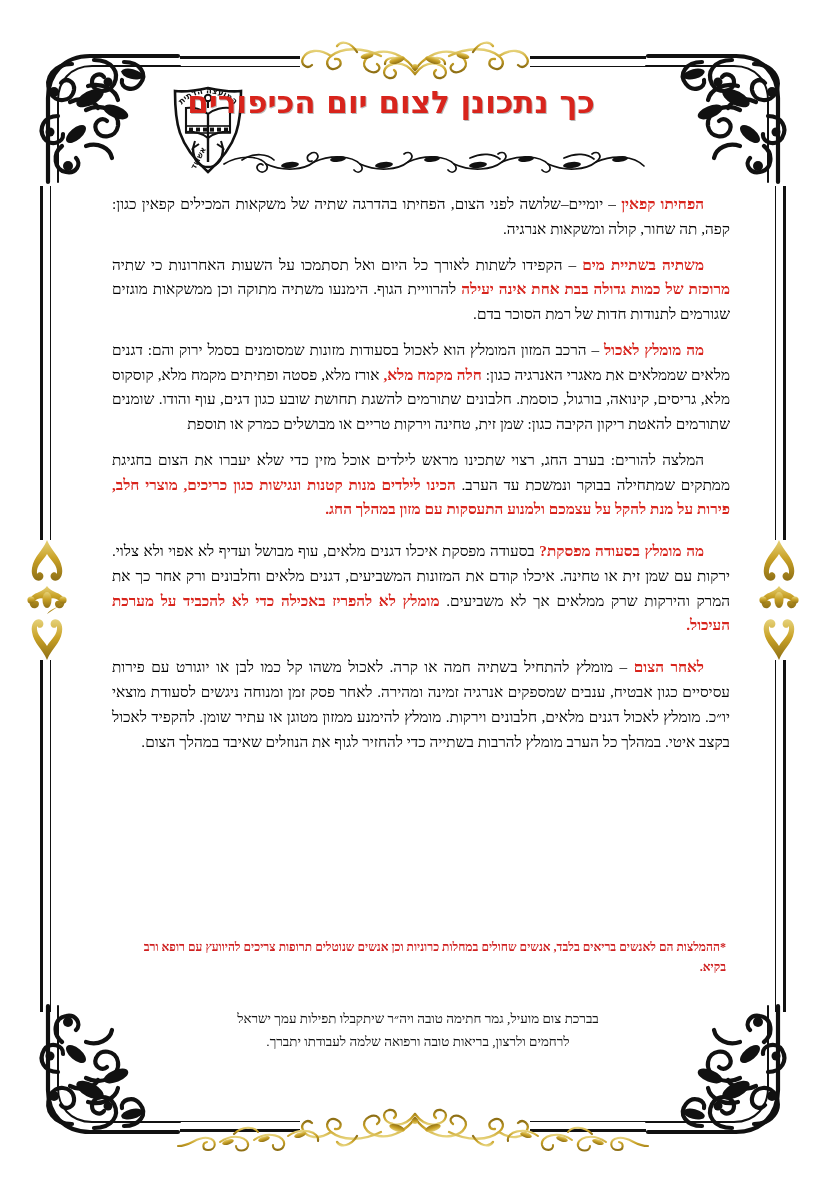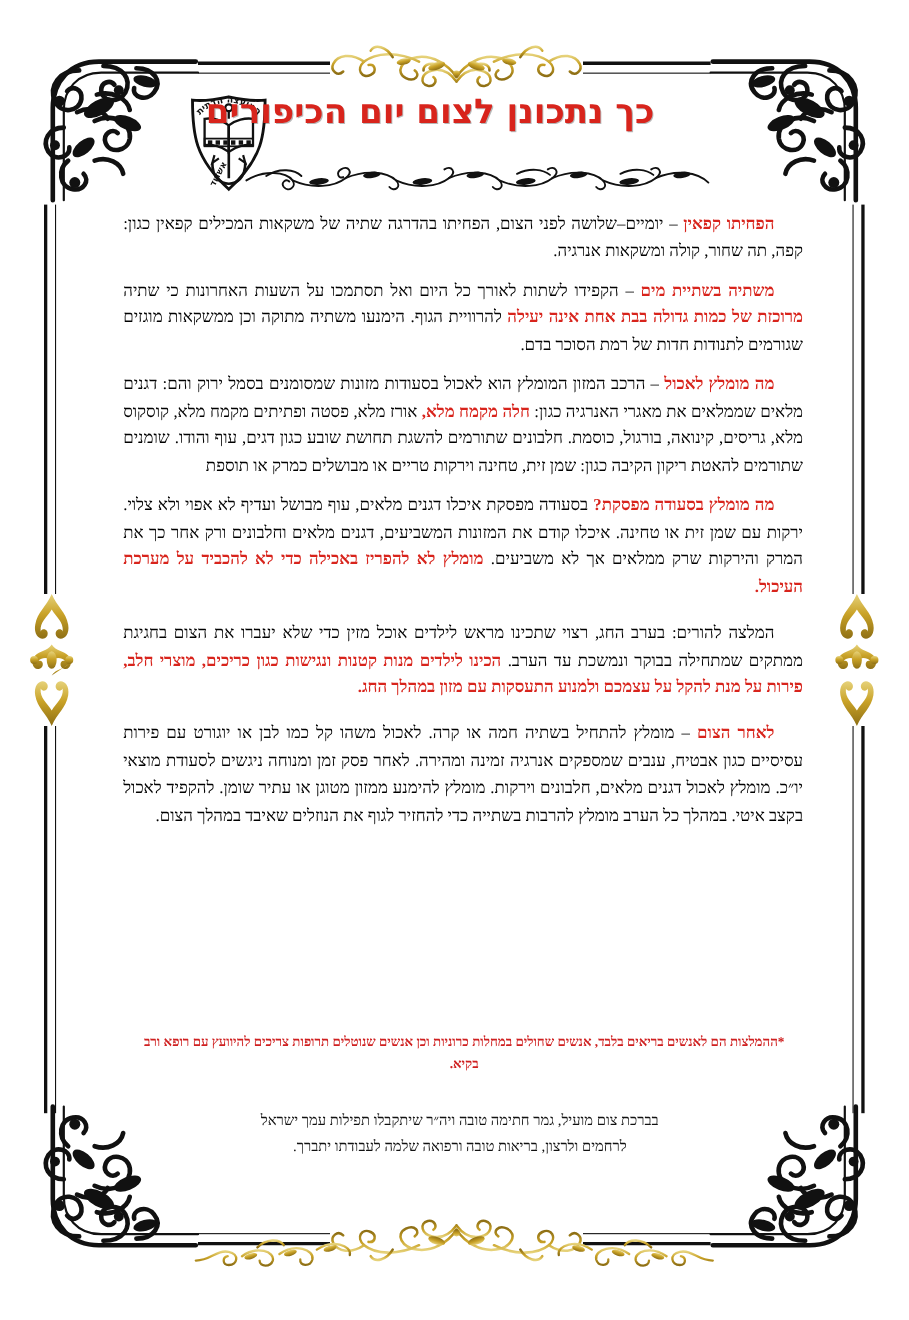--- a/index.html
+++ b/index.html
@@ -67,21 +67,21 @@
     font-size:15.3px;line-height:1.62;
     font-family:"Liberation Serif","DejaVu Serif",serif;
   }
   .para{margin:0 0 11px 0;text-indent:26px;}
   .lead{color:#d8241c;font-weight:bold;margin-top:12px;}
   .hl{color:#d8241c;font-weight:bold;}
   .para.gap{margin-bottom:17px;}
 
   .disclaimer{
     position:absolute;left:118px;right:100px;top:938px;
-    direction:rtl;text-align:center;
+    direction:rtl;
     color:#cf2020;font-weight:bold;font-size:12.1px;line-height:1.62;
   }
   .blessing{
     position:absolute;left:140px;right:130px;top:1008px;
     direction:rtl;text-align:center;
     color:#111;font-size:13.4px;line-height:1.68;
   }
 </style>
 </head>
 <body>
@@ -389,25 +389,25 @@
 
     <p class="para">
       <span class="lead">משתיה בשתיית מים</span><span> –  </span><span>הקפידו לשתות לאורך כל היום ואל תסתמכו על השעות האחרונות כי שתיה </span><span class="hl">מרוכזת של כמות גדולה בבת אחת אינה יעילה</span><span> להרוויית הגוף. הימנעו משתיה מתוקה וכן ממשקאות מוגזים שגורמים לתנודות חדות של רמת הסוכר בדם.</span>
     </p>
 
     <p class="para">
       <span class="lead">מה מומלץ לאכול</span><span> – </span><span>הרכב המזון המומלץ הוא לאכול בסעודות מזונות שמסומנים בסמל ירוק והם: דגנים מלאים שממלאים את מאגרי האנרגיה כגון: </span><span class="hl">חלה מקמח מלא,</span><span> אורז מלא, פסטה ופתיתים מקמח מלא, קוסקוס מלא, גריסים, קינואה, בורגול, כוסמת. חלבונים שתורמים להשגת תחושת שובע כגון דגים, עוף והודו. שומנים שתורמים להאטת ריקון הקיבה כגון: שמן זית, טחינה וירקות טריים או מבושלים כמרק או תוספת</span>
     </p>
 
     <p class="para gap">
+      <span>המלצה להורים:</span><span> </span><span>בערב החג, רצוי שתכינו מראש לילדים אוכל מזין כדי שלא יעברו את הצום בחגיגת ממתקים שמתחילה בבוקר ונמשכת עד הערב. </span><span class="hl">הכינו לילדים מנות קטנות ונגישות כגון כריכים, מוצרי חלב, פירות על מנת להקל על עצמכם ולמנוע התעסקות עם מזון במהלך החג.</span>
+    </p>
+
+    <p class="para gap">
       <span class="lead">מה מומלץ בסעודה מפסקת?</span><span>  </span><span>בסעודה מפסקת איכלו דגנים מלאים, עוף מבושל ועדיף לא אפוי ולא צלוי. ירקות עם שמן זית או טחינה. איכלו קודם את המזונות המשביעים, דגנים מלאים וחלבונים ורק אחר כך את המרק והירקות שרק ממלאים אך לא משביעים. </span><span class="hl">מומלץ לא להפריז באכילה כדי לא להכביד על מערכת העיכול.</span>
-    </p>
-
-    <p class="para gap">
-      <span>המלצה להורים:</span><span> </span><span>בערב החג, רצוי שתכינו מראש לילדים אוכל מזין כדי שלא יעברו את הצום בחגיגת ממתקים שמתחילה בבוקר ונמשכת עד הערב. </span><span class="hl">הכינו לילדים מנות קטנות ונגישות כגון כריכים, מוצרי חלב, פירות על מנת להקל על עצמכם ולמנוע התעסקות עם מזון במהלך החג.</span>
     </p>
 
     <p class="para">
       <span class="lead">לאחר הצום</span><span> – </span><span>מומלץ להתחיל בשתיה חמה או קרה. לאכול משהו קל כמו לבן או יוגורט עם פירות עסיסיים כגון אבטיח, ענבים שמספקים אנרגיה זמינה ומהירה. לאחר פסק זמן ומנוחה ניגשים לסעודת מוצאי יו״כ. מומלץ לאכול דגנים מלאים, חלבונים וירקות. מומלץ להימנע ממזון מטוגן או עתיר שומן. להקפיד לאכול בקצב איטי. במהלך כל הערב מומלץ להרבות בשתייה כדי להחזיר לגוף את הנוזלים שאיבד במהלך הצום.</span>
     </p>
   </div>
 
   <div class="disclaimer">*ההמלצות הם לאנשים בריאים בלבד, אנשים שחולים במחלות כרוניות וכן אנשים שנוטלים תרופות צריכים להיוועץ עם רופא ורב בקיא.</div>
 
   <div class="blessing">

